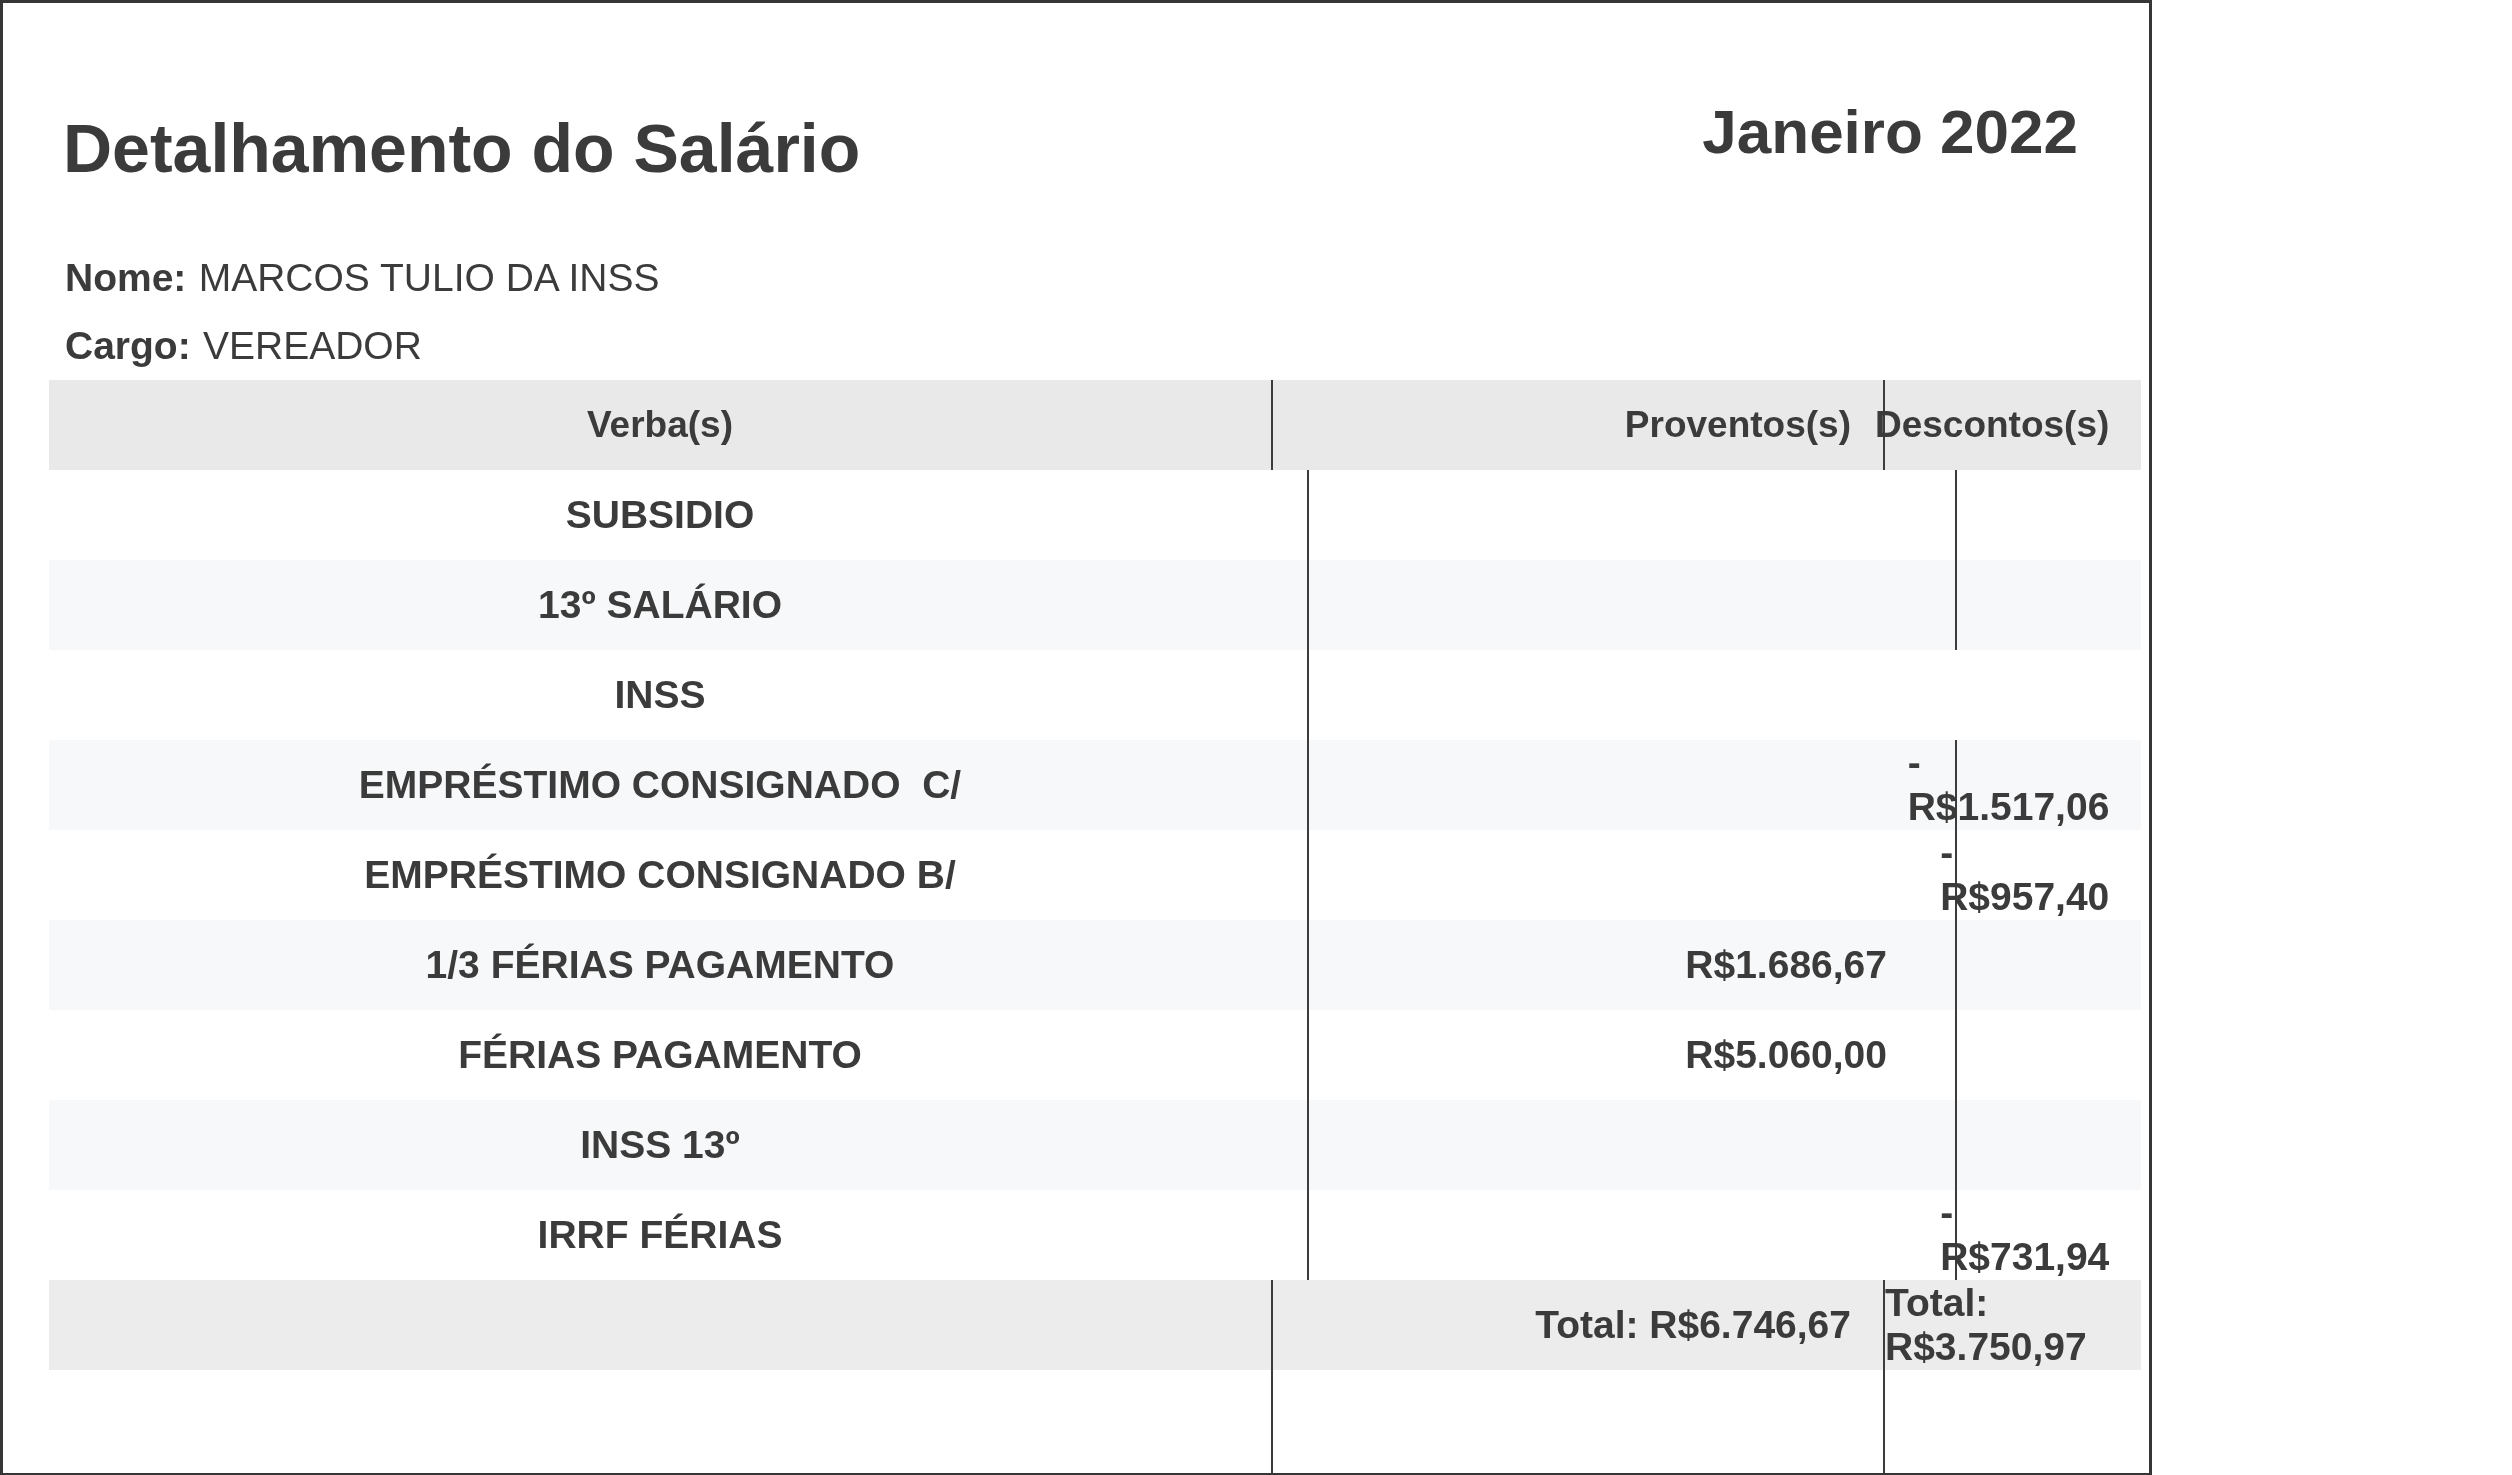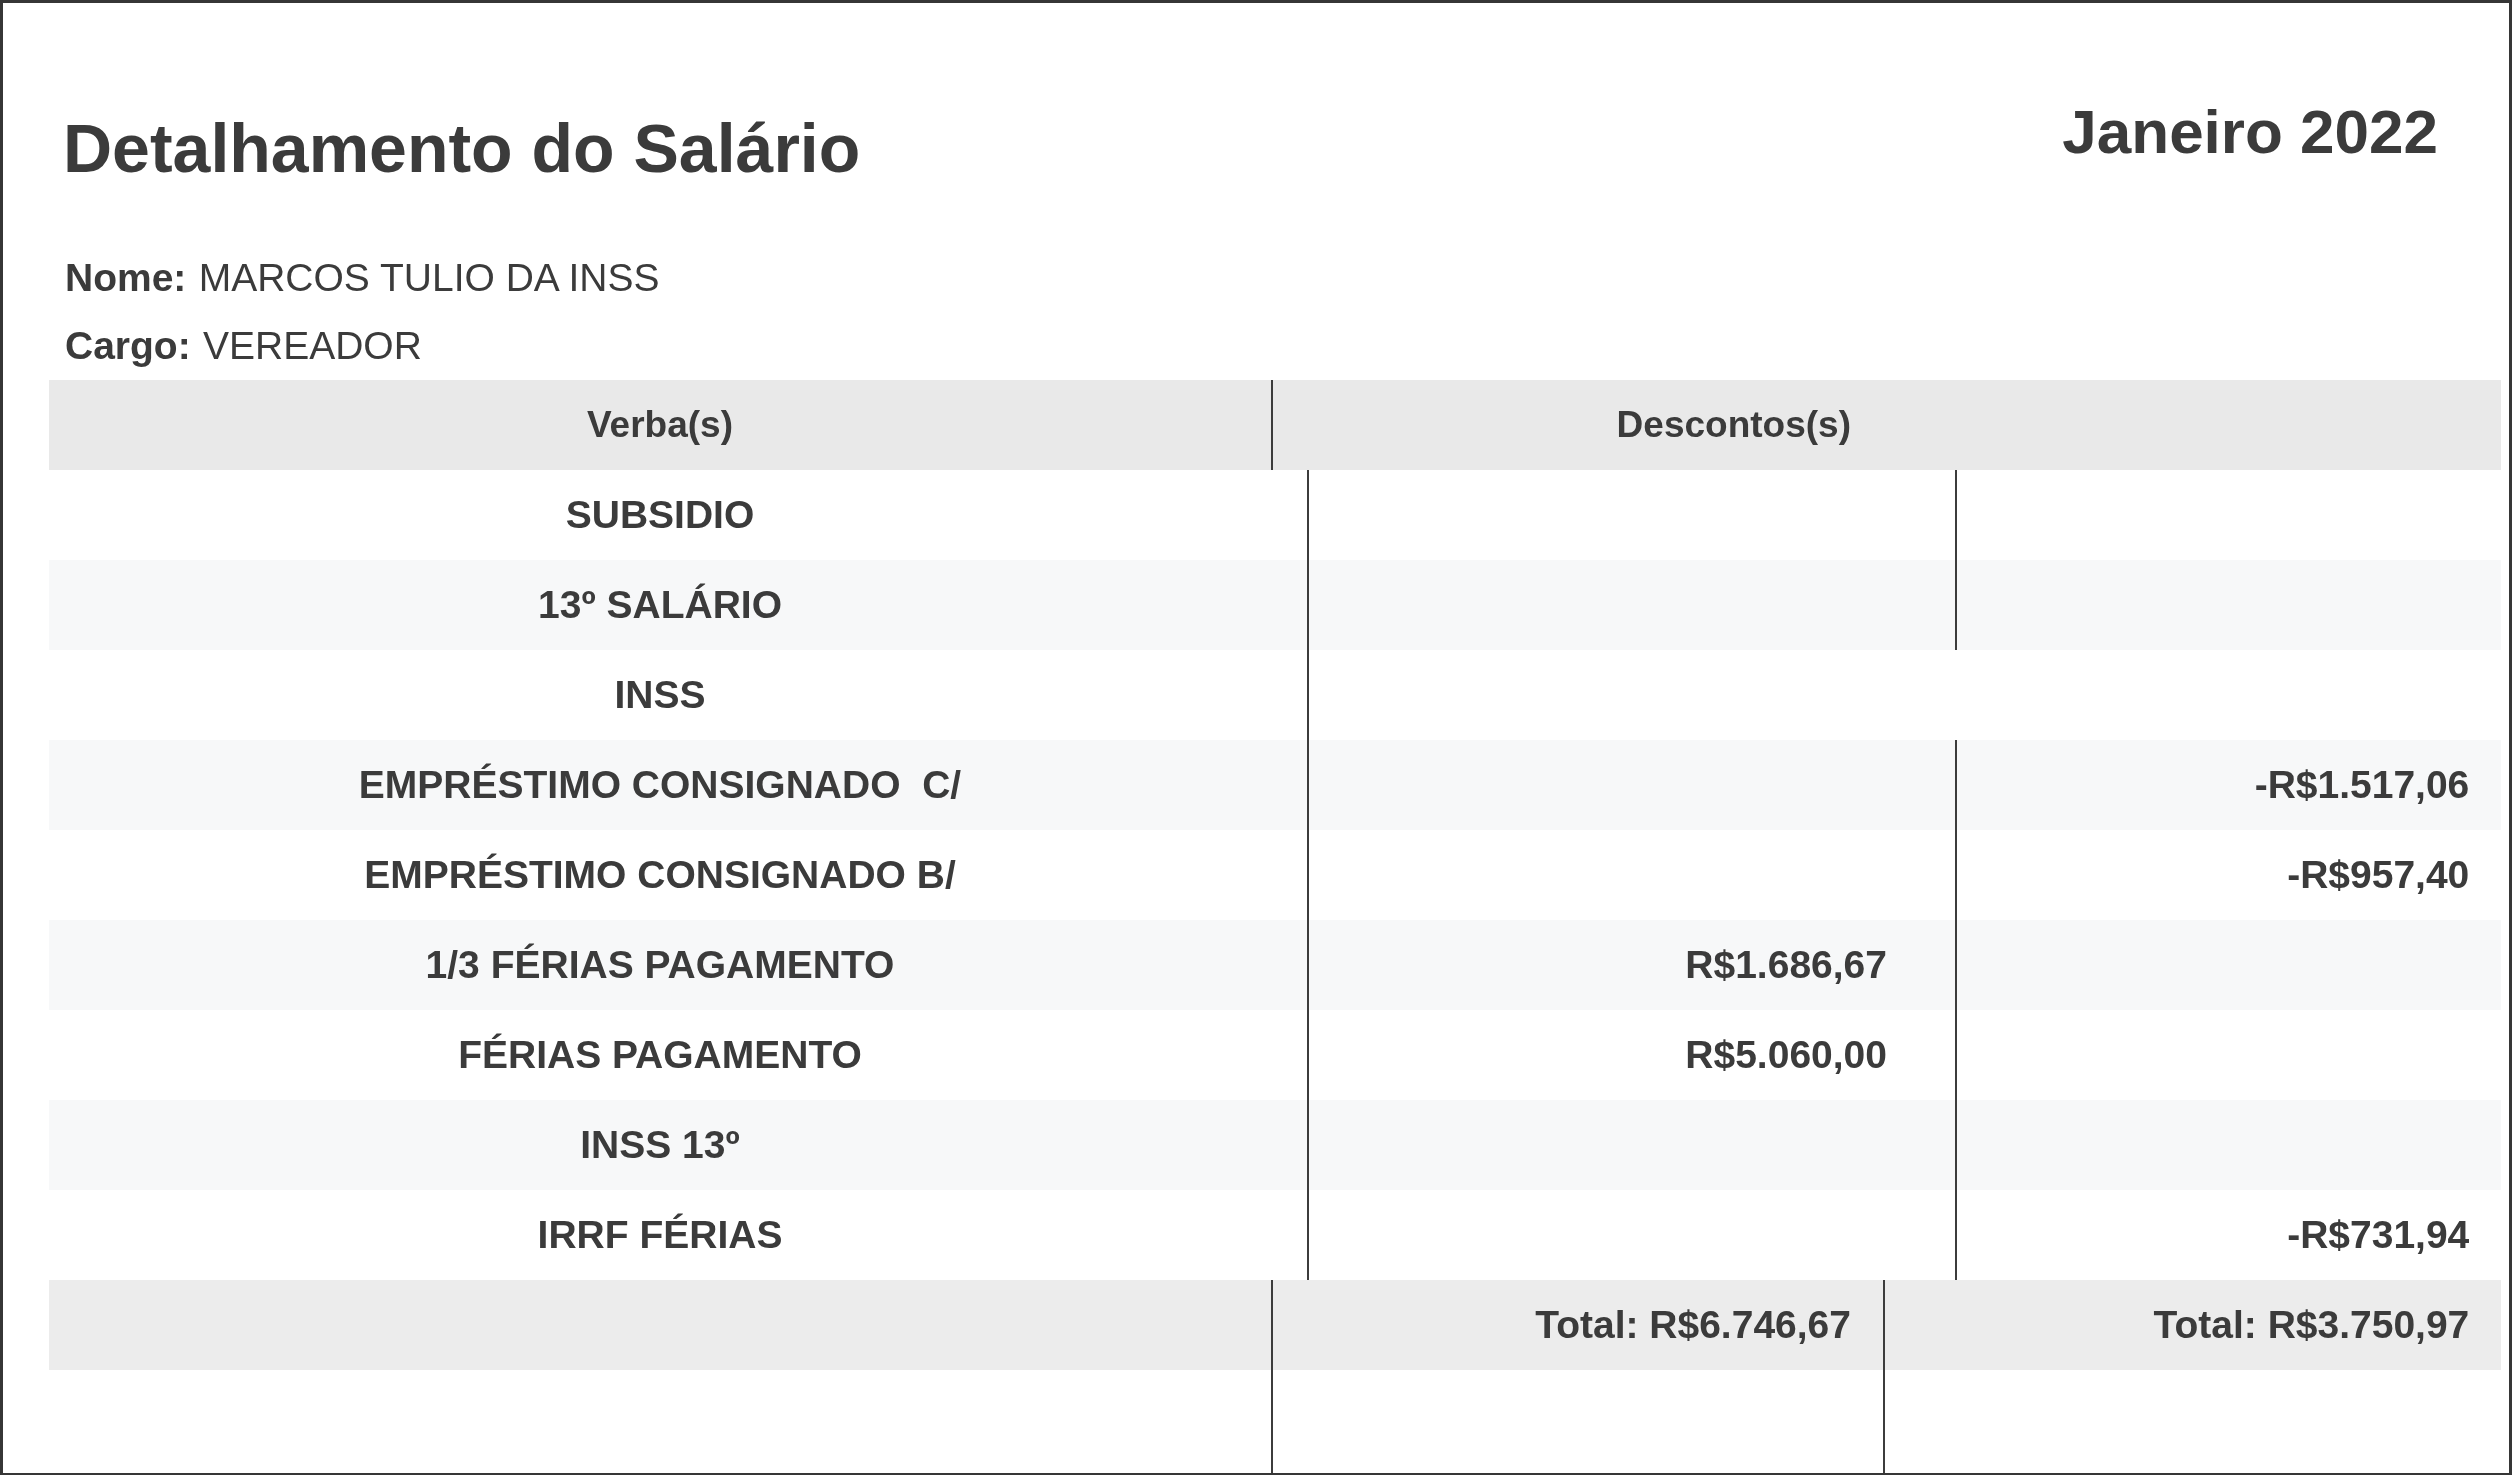--- a/index.html
+++ b/index.html
@@ -1,21 +1,21 @@
 <!DOCTYPE html>
 <html style="--text: #3b3b3b; --line: #3c3c3c; --pageBorder: #363636; --headerBg: #e9e9e9; --stripeBg: #f7f8f9; --totalBg: #ececec; --pageBg: #ffffff;font-size:12.3px"><head>
 <meta charset="utf-8">
 <style>
   :root{
     --text:#3b3b3b; --line:#3c3c3c; --pageBorder:#363636;
     --headerBg:#e9e9e9; --stripeBg:#f7f8f9; --totalBg:#ececec; --pageBg:#ffffff;
   }
   html,body{margin:0;padding:0;background:#fff;}
   .page{
-    position:relative; width:2512px; height:1476px; box-sizing:border-box;
+    position:relative; width:2152px; height:1476px; box-sizing:border-box;
     border:3.9px solid var(--pageBorder); background:var(--pageBg);
     font-family:"Liberation Sans", sans-serif; color:var(--text); overflow:hidden;
   }
   .title{position:absolute; top:65px; left:60px; font-size:68px; font-weight:700; line-height:1;}
   .period{position:absolute; top:98px; right:71px; font-size:62px; font-weight:700; line-height:1;}
   .emp-line{position:absolute; left:62px; font-size:39px; line-height:1.15;}
   .name-line{top:253px;}
   .cargo-line{top:321px;}
   .lbl{font-weight:700; margin-right:12.3px;}
   .val{font-weight:400;}
@@ -42,20 +42,21 @@
   <div class="emp-line name-line">
     <span class="lbl">Nome:</span><span class="val">MARCOS TULIO DA INSS</span>
   </div>
   <div class="emp-line cargo-line">
     <span class="lbl">Cargo:</span><span class="val">VEREADOR</span>
   </div>
 
   <div class="table">
     <div class="trow thead">
       <div class="cell c1">Verba(s)</div>
+      <div class="cell c2">Proventos(s)</div>
       <div class="cell c3">Descontos(s)</div>
     </div>
 
     <div id="rows">
         <div class="trow data">
     <div class="cell c1">SUBSIDIO</div>
     <div class="cell c2"></div>
     <div class="cell c3"></div>
   </div>
         <div class="trow data alt">

